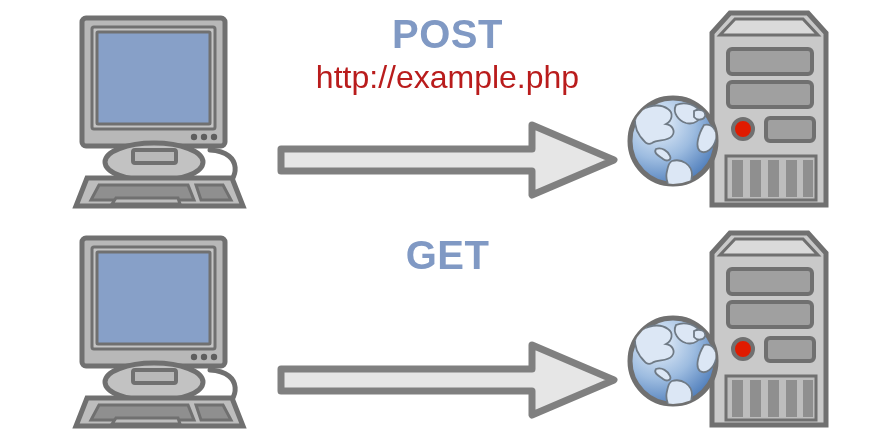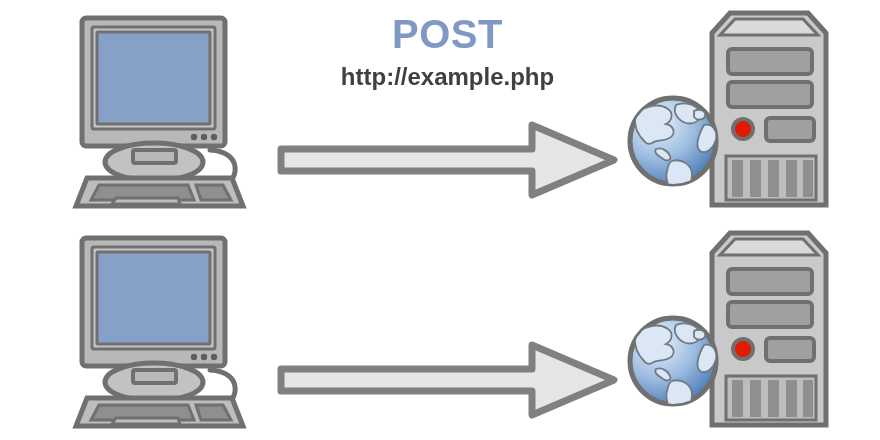--- a/index.html
+++ b/index.html
@@ -58,23 +58,23 @@
 
   .method-label {
     font-size: 40px;
     font-weight: bold;
     color: #8099c4;
     line-height: 52px;
     letter-spacing: 0.5px;
     white-space: nowrap;
   }
   .url-label {
-    font-size: 24px;
-    font-weight: bold;
-    color: #404040;
+    font-size: 32px;
+    font-weight: normal;
+    color: #b91c1c;
     line-height: 34px;
     white-space: nowrap;
   }
   #row-get .method-label { line-height: 50px; }
   #row-get .label-slot { top: 10px; }
 
   svg { display: block; overflow: visible; }
 </style>
 </head>
 <body>
@@ -200,20 +200,21 @@
         <ellipse cx="94" cy="152" rx="49" ry="19" fill="#c2c2c2" stroke="#707070" stroke-width="5"></ellipse>
         <rect x="73" y="140" width="43" height="13" rx="2" fill="#b8b8b8" stroke="#707070" stroke-width="4"></rect>
         <path d="M27 168 L172 168 L183 196 L16 196 Z" fill="#bdbdbd" stroke="#707070" stroke-width="5"></path>
         <path d="M39 175 L128 175 L134 190 L31 190 Z" fill="#8f8f8f" stroke="#707070" stroke-width="3"></path>
         <path d="M136 175 L163 175 L171 190 L141 190 Z" fill="#8f8f8f" stroke="#707070" stroke-width="3"></path>
         <path d="M56 188 L118 188 L120 194 L52 194 Z" fill="#bdbdbd" stroke="#707070" stroke-width="3"></path>
       </svg>
     </div>
 
     <div class="label-slot">
+      <div class="method-label">GET</div>
     </div>
 
     <div class="arrow-slot">
       <svg width="355" height="90" viewBox="0 0 355 90">
         <path d="M11 34 L262 34 L262 10 L344 45 L262 80 L262 56 L11 56 Z" fill="#e6e6e6" stroke="#808080" stroke-width="7" stroke-linejoin="round" stroke-linecap="round"></path>
       </svg>
     </div>
 
     <div class="server-slot">
       <svg width="250" height="215" viewBox="0 0 250 215">

